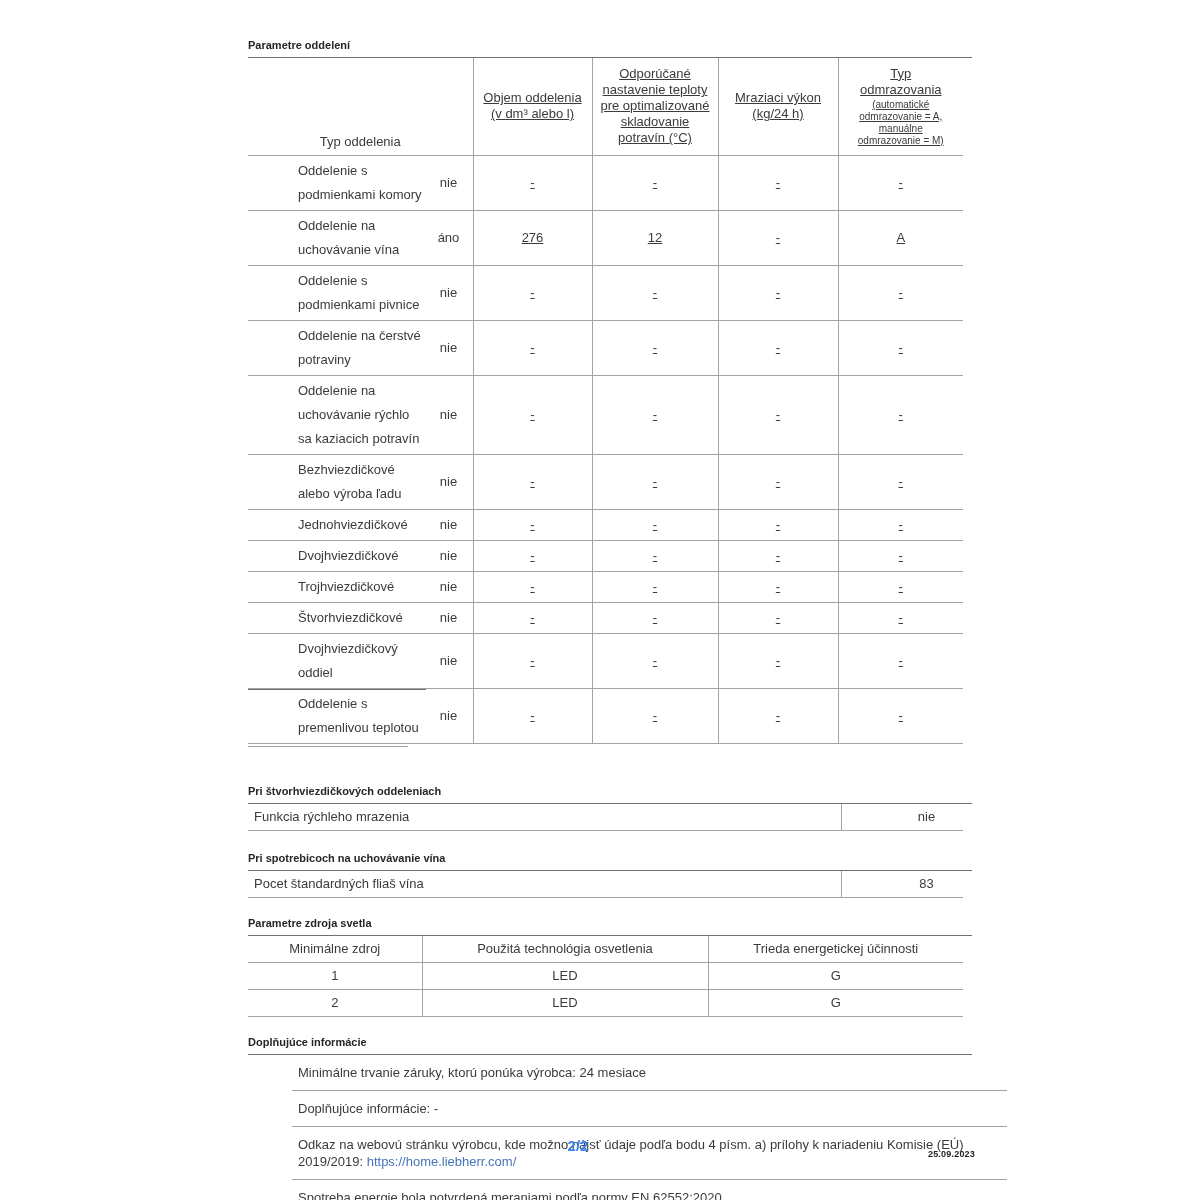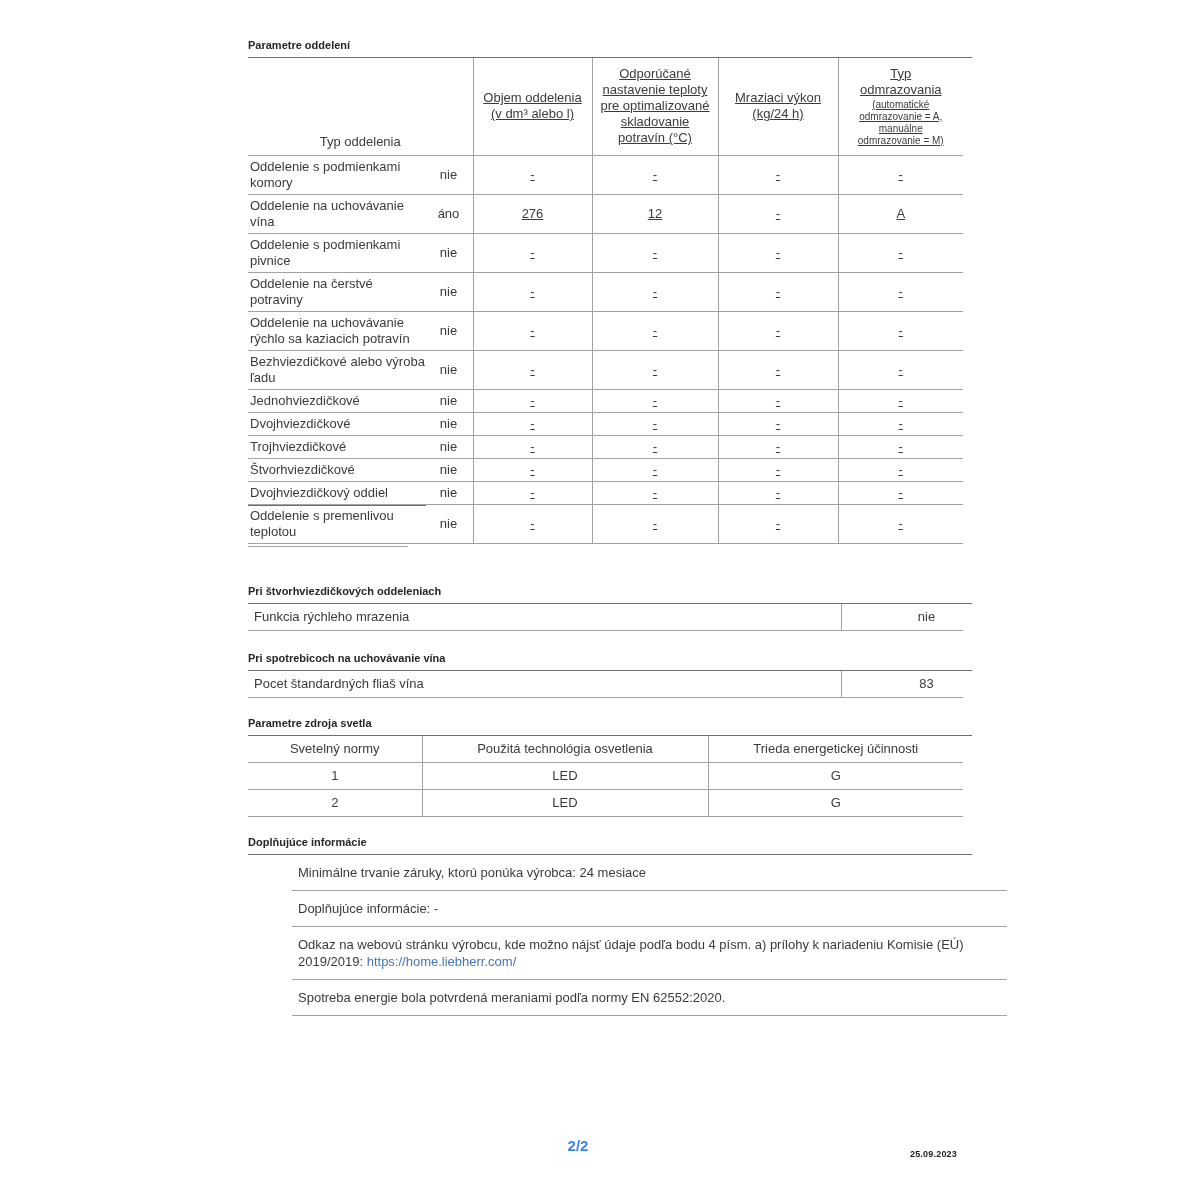--- a/index.html
+++ b/index.html
@@ -31,21 +31,21 @@
   table.main th, table.main td{
     font-weight:normal;font-size:13px;color:var(--text);
     border-bottom:1px solid var(--line);padding:3px 2px;
   }
   table.main th + th, table.main td + td{border-left:1px solid var(--line);text-decoration:underline;}
   table.main th{height:97px;vertical-align:middle;text-align:center;line-height:16px;}
   table.main th.h-first{vertical-align:bottom;padding-bottom:5px;}
   table.main td{vertical-align:middle;}
   td.cl{padding:3px 0 3px 6px;}
   .clw{display:flex;align-items:center;}
-  .lbl{flex:1 1 auto;line-height:16px;}
+  .lbl{flex:1 1 auto;line-height:24px;margin-left:48px;}
   .prs{flex:0 0 44px;text-align:center;}
   td.cv{text-align:center;}
   .note{font-size:10px;line-height:12px;display:block;margin-top:1px;}
   td.q1{position:relative;}
   td.q1::after{content:"";position:absolute;left:0;bottom:-2px;width:178px;border-bottom:1px solid var(--line-dark);}
   td.q2{position:relative;}
   td.q2::after{content:"";position:absolute;left:0;bottom:-4px;width:160px;border-bottom:1px solid var(--line);}
 
   
   .kv{width:715px;border-bottom:1px solid var(--line);display:flex;align-items:stretch;min-height:27px;gap:48px;}
@@ -66,21 +66,21 @@
     padding:9px 10px 9px 6px;font-size:13px;line-height:17px;margin-left:44px;
   }
   a.weblink{color:var(--link);text-decoration:none;cursor:pointer;}
 
   
   .footer-page{
     position:absolute;top:1138px;left:578px;transform:translateX(-50%);
     font-size:15px;font-weight:bold;color:#3b82f6;
   }
   .footer-date{
-    position:absolute;top:1146px;right:243px;
+    position:absolute;top:1146px;right:225px;
     font-size:9px;font-weight:bold;color:#1f1f1f;letter-spacing:0.2px;
   }
 
   .gap-40{margin-top:40px;}
   .gap-20{margin-top:20px;}
   .gap-18{margin-top:18px;}
 </style>
 </head>
 <body>
 
@@ -279,21 +279,21 @@
 
   <h2 class="sec-title gap-18">Parametre zdroja svetla</h2>
   <table class="light">
     <colgroup>
         <col style="width:174px">
         <col style="width:286px">
         <col style="width:255px">
       </colgroup>
     <thead>
       <tr>
-        <th>Svetelný normy</th>
+        <th>Minimálne zdroj</th>
         <th>Použitá technológia osvetlenia</th>
         <th>Trieda energetickej účinnosti</th>
       </tr>
     </thead>
     <tbody>
       <tr>
         <td>1</td>
         <td>LED</td>
         <td>G</td>
       </tr>

